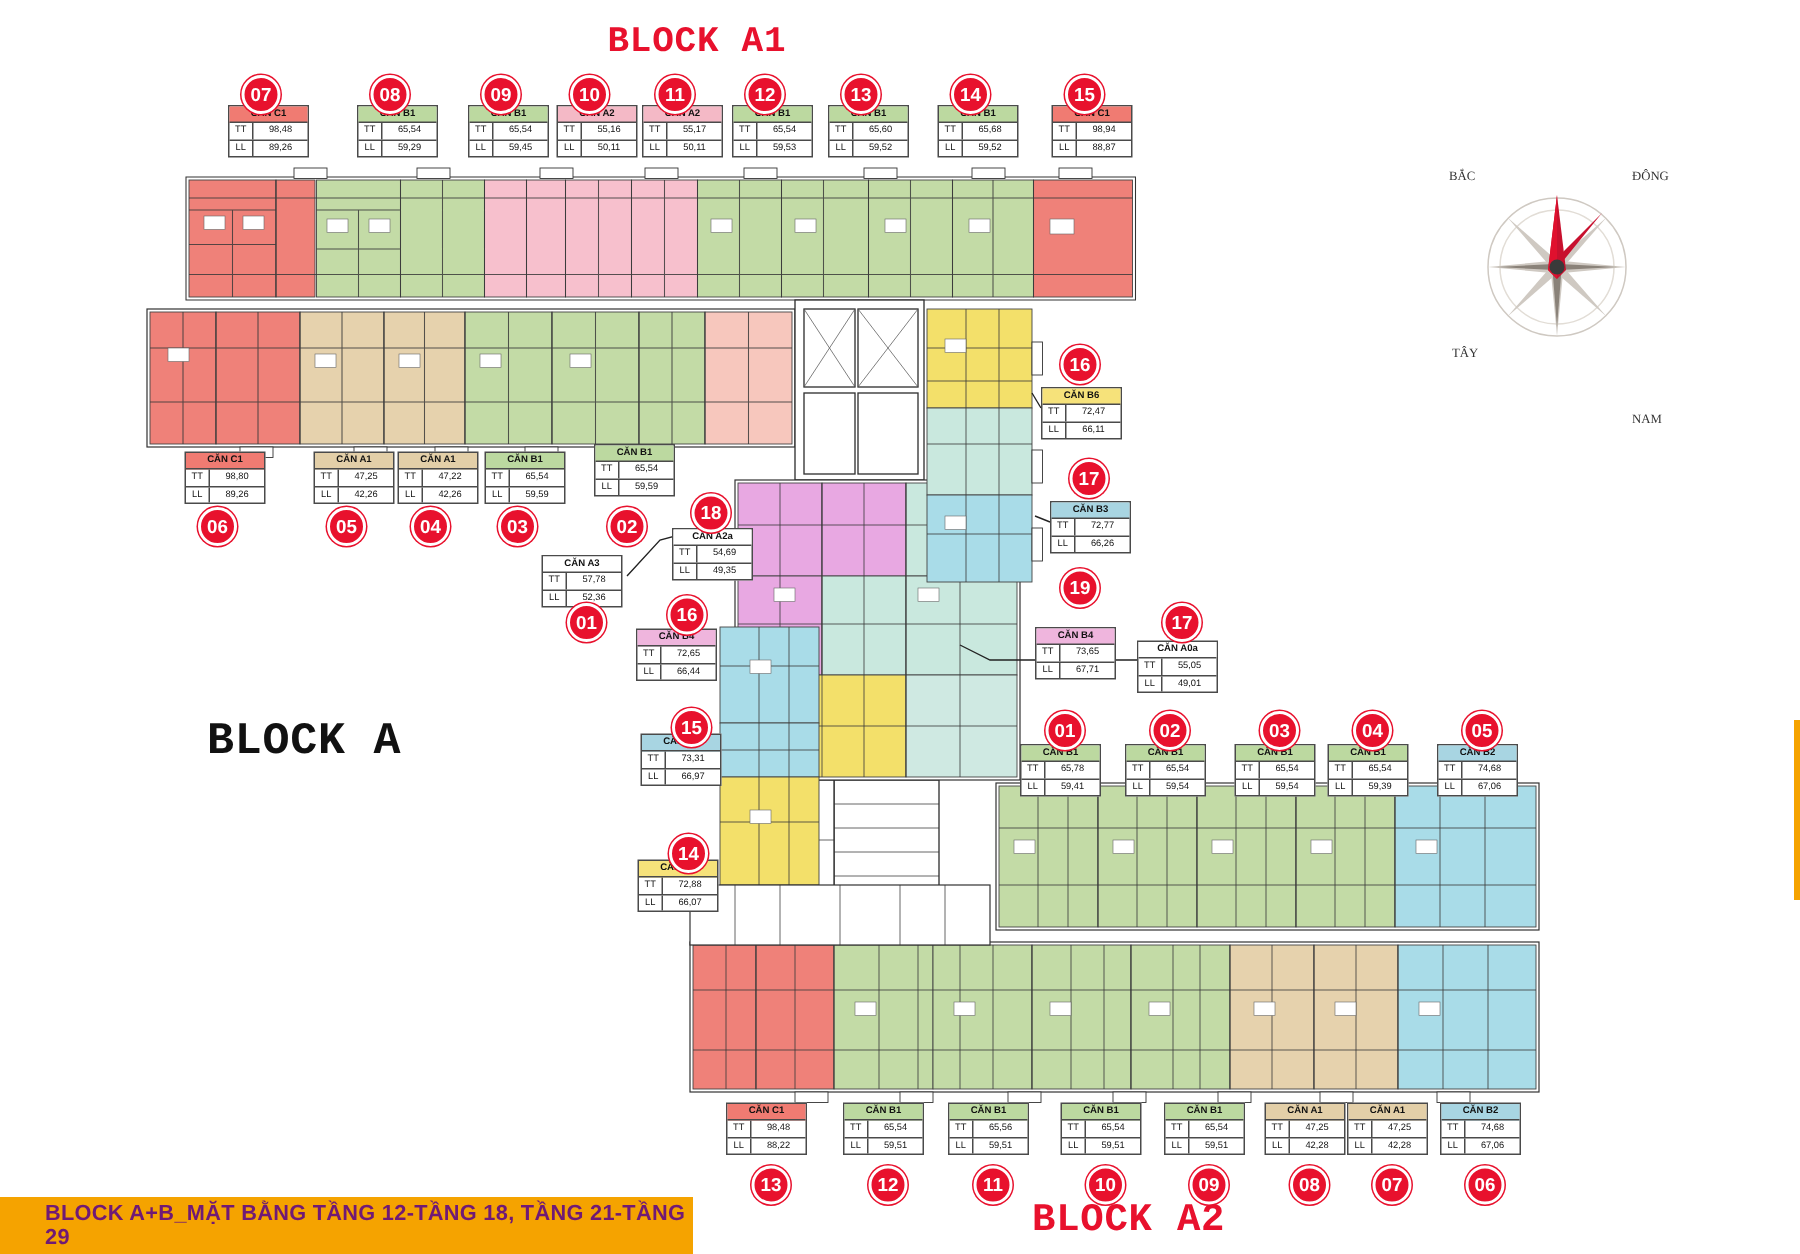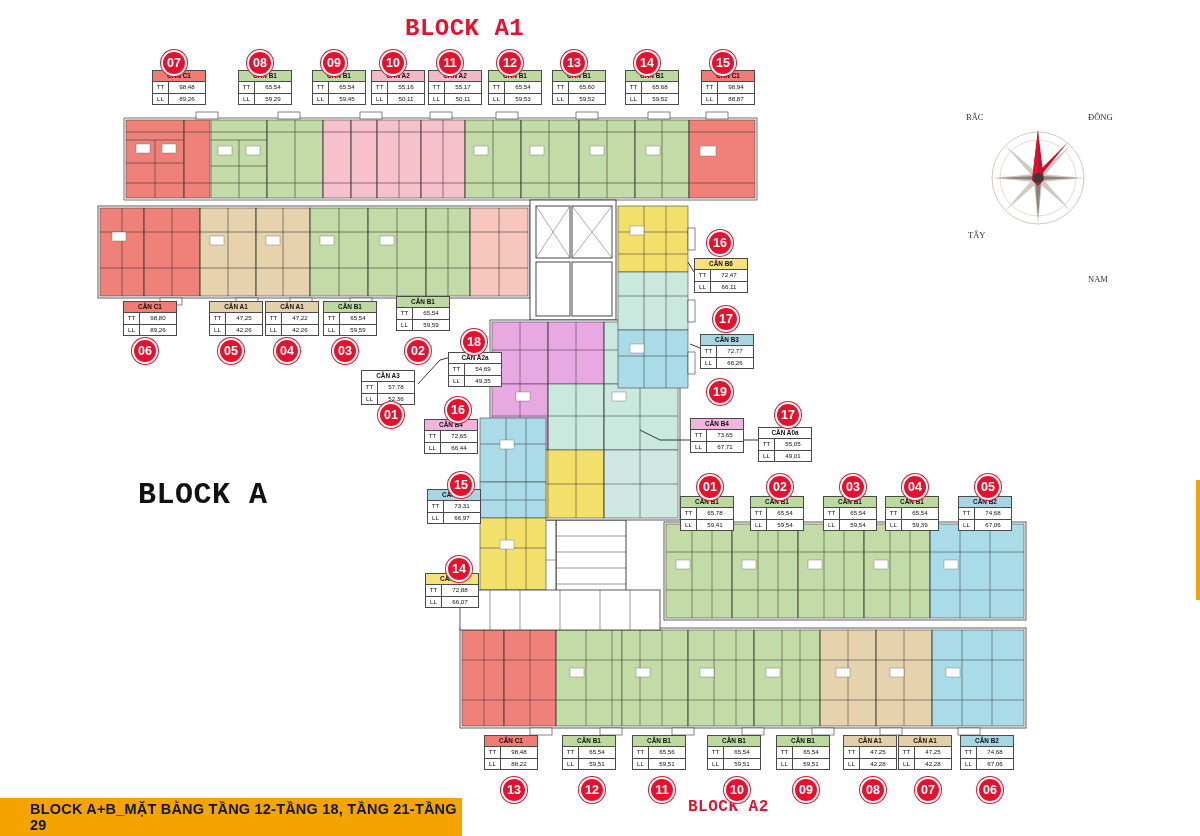--- a/index.html
+++ b/index.html
@@ -10,30 +10,30 @@
     font-family:"Liberation Sans", sans-serif;
     overflow:hidden;
   }
   .abs { position:absolute; }
 
   
   .blocktitle {
     font-weight:bold; color:#e8112d; letter-spacing:0.5px;font-family:Liberation Mono, monospace;
   }
   #title-a1 { left:405px; top:15px; font-size:24px; }
-  #title-a2 { left:688px; top:798px; font-size:16px; }
+  #title-a2 { left:688px; top:798px; font-size:26px; }
   #title-a  { left:138px; top:478px; font-size:30px; color:#111; font-weight:bold; }
 
   
   #footer-banner {
     left:0px; top:798px; width:462px; height:38px;
     background:#f5a300; display:flex; align-items:center;
   }
   #footer-banner .txt {
-    color:#0f172a; font-size:14.5px; font-weight:bold; padding-left:30px;
+    color:#701a75; font-size:14.5px; font-weight:bold; padding-left:30px;
     letter-spacing:0.2px;
   }
   #right-edge-bar {
     left:1196px; top:480px; width:4px; height:120px; background:#f5a300;
   }
 
   
   .badge {
     width:26px; height:26px; border-radius:50%;
     background:#e8112d; color:#fff; font-size:12.5px; font-weight:bold;

